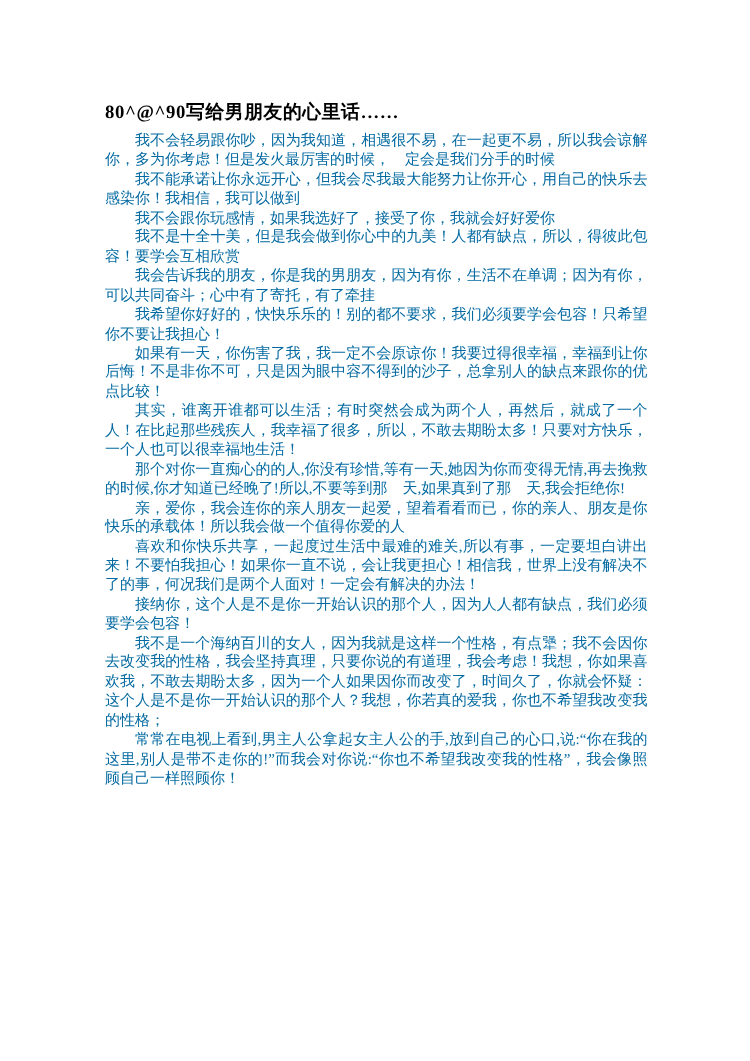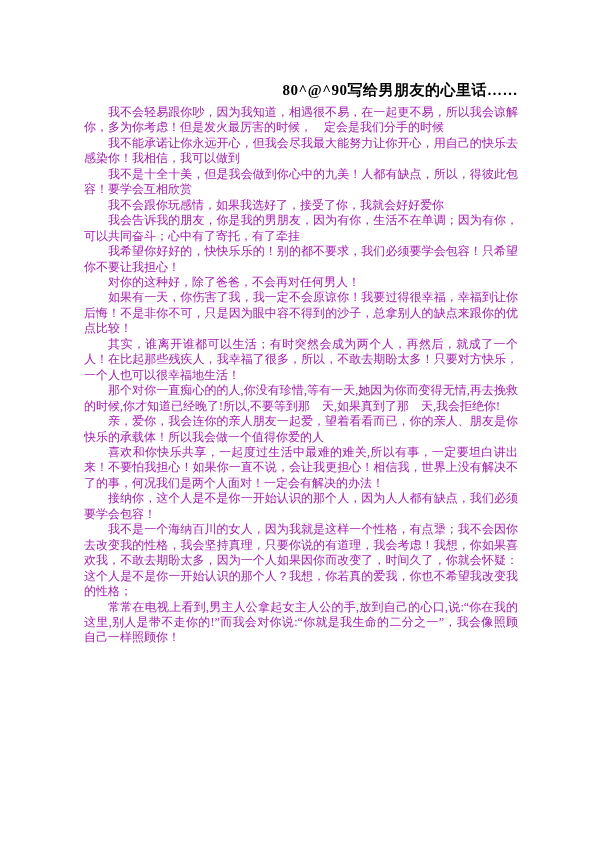--- a/index.html
+++ b/index.html
@@ -20,49 +20,48 @@
   }
   .content {
     box-sizing: border-box;
     padding: 80px 82px 0 84px;
   }
   .doc-title {
     margin: 0 0 5px 0;
     font-size: 15px;
     line-height: 20px;
     font-weight: bold;
-    text-align: right;
+    text-align: left;
     color: #000000;
     letter-spacing: 0.5px;
   }
   .para {
     margin: 0;
     font-size: 12px;
     line-height: 15.45px;
     text-align: justify;
     text-indent: 2em;
     word-break: break-all;
-    color: #a21caf;
+    color: #0369a1;
   }
 </style>
 </head>
 <body>
 
 <div class="page">
   <div class="content">
     <h1 class="doc-title">80^@^90写给男朋友的心里话……</h1>
     <p class="para">我不会轻易跟你吵，因为我知道，相遇很不易，在一起更不易，所以我会谅解你，多为你考虑！但是发火最厉害的时候，　定会是我们分手的时候</p>
     <p class="para">我不能承诺让你永远开心，但我会尽我最大能努力让你开心，用自己的快乐去感染你！我相信，我可以做到</p>
+    <p class="para">我不会跟你玩感情，如果我选好了，接受了你，我就会好好爱你</p>
     <p class="para">我不是十全十美，但是我会做到你心中的九美！人都有缺点，所以，得彼此包容！要学会互相欣赏</p>
-    <p class="para">我不会跟你玩感情，如果我选好了，接受了你，我就会好好爱你</p>
     <p class="para">我会告诉我的朋友，你是我的男朋友，因为有你，生活不在单调；因为有你，可以共同奋斗；心中有了寄托，有了牵挂</p>
     <p class="para">我希望你好好的，快快乐乐的！别的都不要求，我们必须要学会包容！只希望你不要让我担心！</p>
-    <p class="para">对你的这种好，除了爸爸，不会再对任何男人！</p>
     <p class="para">如果有一天，你伤害了我，我一定不会原谅你！我要过得很幸福，幸福到让你后悔！不是非你不可，只是因为眼中容不得到的沙子，总拿别人的缺点来跟你的优点比较！</p>
     <p class="para">其实，谁离开谁都可以生活；有时突然会成为两个人，再然后，就成了一个人！在比起那些残疾人，我幸福了很多，所以，不敢去期盼太多！只要对方快乐，一个人也可以很幸福地生活！</p>
     <p class="para">那个对你一直痴心的的人,你没有珍惜,等有一天,她因为你而变得无情,再去挽救的时候,你才知道已经晚了!所以,不要等到那　天,如果真到了那　天,我会拒绝你!</p>
     <p class="para">亲，爱你，我会连你的亲人朋友一起爱，望着看看而已，你的亲人、朋友是你快乐的承载体！所以我会做一个值得你爱的人</p>
     <p class="para">喜欢和你快乐共享，一起度过生活中最难的难关,所以有事，一定要坦白讲出来！不要怕我担心！如果你一直不说，会让我更担心！相信我，世界上没有解决不了的事，何况我们是两个人面对！一定会有解决的办法！</p>
     <p class="para">接纳你，这个人是不是你一开始认识的那个人，因为人人都有缺点，我们必须要学会包容！</p>
     <p class="para">我不是一个海纳百川的女人，因为我就是这样一个性格，有点犟；我不会因你去改变我的性格，我会坚持真理，只要你说的有道理，我会考虑！我想，你如果喜欢我，不敢去期盼太多，因为一个人如果因你而改变了，时间久了，你就会怀疑：这个人是不是你一开始认识的那个人？我想，你若真的爱我，你也不希望我改变我的性格；</p>
-    <p class="para">常常在电视上看到,男主人公拿起女主人公的手,放到自己的心口,说:“你在我的这里,别人是带不走你的!”而我会对你说:“你就是我生命的二分之一”，我会像照顾自己一样照顾你！</p>
+    <p class="para">常常在电视上看到,男主人公拿起女主人公的手,放到自己的心口,说:“你在我的这里,别人是带不走你的!”而我会对你说:“你也不希望我改变我的性格”，我会像照顾自己一样照顾你！</p>
   </div>
 </div>
 
 </body></html>

